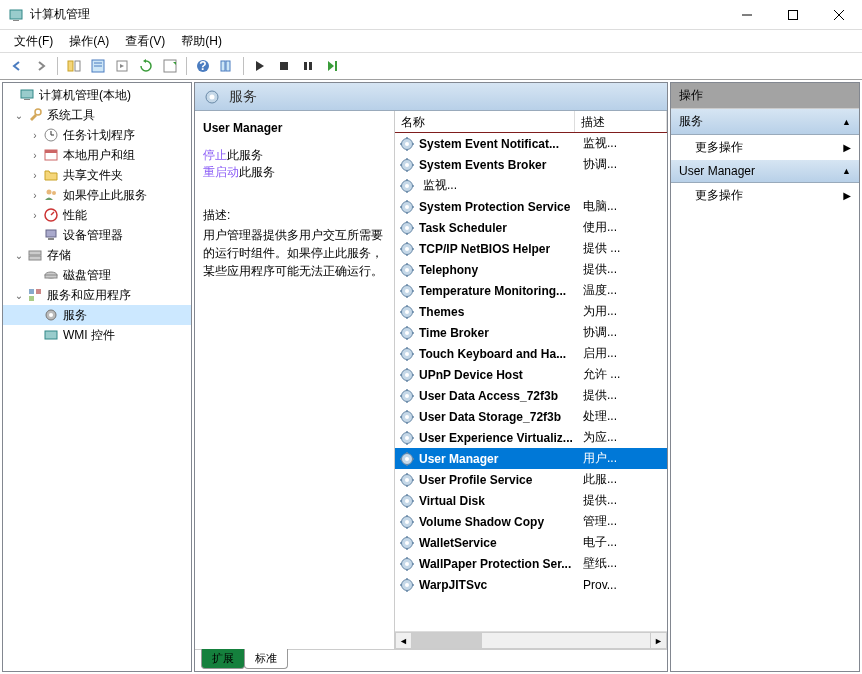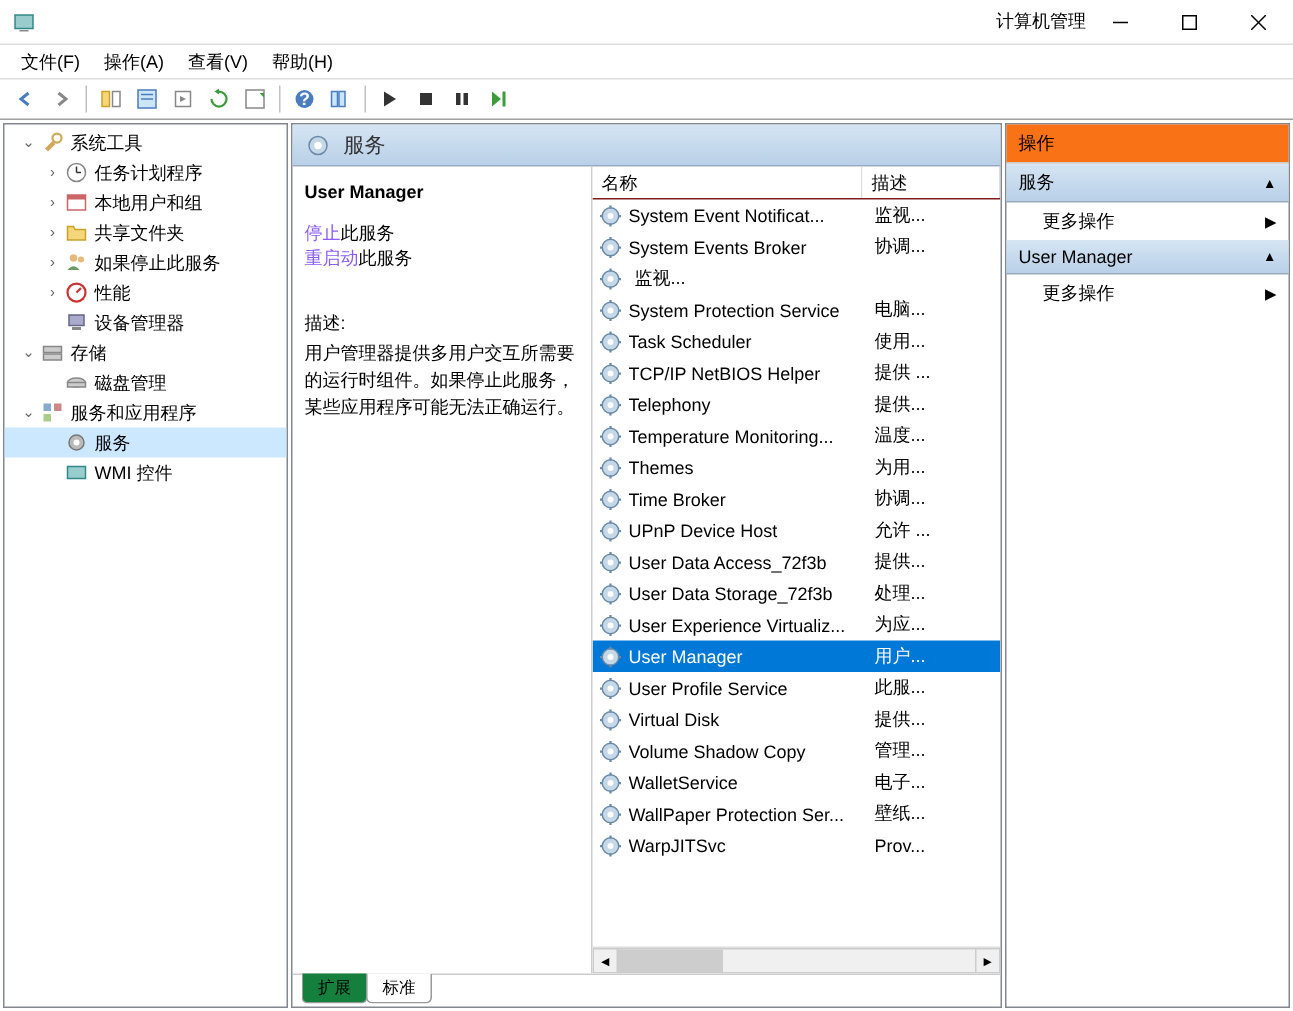--- a/index.html
+++ b/index.html
@@ -1,20 +1,20 @@
 <!DOCTYPE html>
 <html><head>
 <meta charset="utf-8">
 <style>
 * { box-sizing: border-box; margin: 0; padding: 0; font-family: "Microsoft YaHei", "Segoe UI", sans-serif; font-size: 12px; }
 body { background: #fff; width: 862px; height: 674px; overflow: hidden; }
 
 .titlebar { height: 30px; display: flex; align-items: center; padding-left: 8px; border-bottom: 1px solid #ddd; }
 .titlebar .icon-small { width: 16px; height: 16px; margin-right: 6px; }
-.titlebar-title { flex: 1; text-align: right; }
+.titlebar-title { flex: 1; }
 .win-btns { display: flex; }
 .win-btn { width: 46px; height: 30px; display: flex; align-items: center; justify-content: center; }
 
 .menubar { height: 22px; display: flex; align-items: flex-end; padding-left: 8px; gap: 4px; }
 .menu-item { padding: 2px 6px; }
 
 .toolbar { height: 28px; display: flex; align-items: center; padding-left: 6px; gap: 2px; border-top: 1px solid #ddd; border-bottom: 1px solid #a0a0a0; background: #fff; }
 .tool-btn { width: 22px; height: 22px; display: flex; align-items: center; justify-content: center; border: 1px solid transparent; }
 .tool-sep { width: 1px; height: 18px; background: #c0c0c0; margin: 0 3px; }
 
@@ -38,34 +38,34 @@
 
 .list-pane { flex: 1; display: flex; flex-direction: column; overflow: hidden; }
 .list-header { display: flex; height: 22px; border-bottom: 1px solid #7f1d1d; }
 .list-header-cell { padding: 3px 6px; border-right: 1px solid #ddd; background: #fff; }
 .list-header-cell.name { width: 180px; }
 .list-header-cell.desc { flex: 1; }
 .list-body { flex: 1; overflow-y: scroll; overflow-x: hidden; }
 .list-row { display: flex; height: 21px; align-items: center; }
 .list-row.selected { background: #0078d7; color: #fff; }
 .gear-icon { width: 16px; height: 16px; margin: 0 4px; flex-shrink: 0; }
-.cell-name { width: 160px; white-space: nowrap; overflow: hidden; text-overflow: ellipsis; }
+.cell-name { width: 160px; white-space: nowrap; overflow: hidden; text-overflow: ellipsis; font-weight: bold; }
 .cell-desc { flex: 1; white-space: nowrap; overflow: hidden; text-overflow: ellipsis; padding-left: 4px; }
 
 .hscroll-area { height: 18px; display: flex; align-items: center; border-top: 1px solid #ddd; }
 .hscroll-btn { width: 17px; height: 17px; border: 1px solid #ccc; background: #f0f0f0; display: flex; align-items: center; justify-content: center; font-size: 9px; }
 .hscroll-track { flex: 1; height: 17px; background: #f0f0f0; border-top: 1px solid #ccc; border-bottom: 1px solid #ccc; position: relative; }
 .hscroll-thumb { position: absolute; left: 0; width: 70px; height: 15px; background: #cdcdcd; }
 
 .tabs { height: 22px; display: flex; align-items: flex-start; padding-left: 6px; border-top: 1px solid #ccc; }
 .tab { padding: 2px 10px; border: 1px solid #999; border-top: none; border-radius: 0 0 4px 4px; background: #fff; margin-right: -1px; font-size: 11px; position: relative; top: -1px; }
 .tab.active { background: #15803d; z-index: 1; }
 
 .right-panel { width: 190px; border: 1px solid #828790; background: #fff; }
-.rp-header { background: #f97316; padding: 4px 8px; border-bottom: 1px solid #ccc; }
+.rp-header { background: #a3a3a3; padding: 4px 8px; border-bottom: 1px solid #ccc; }
 .rp-section-hdr { background: linear-gradient(#d6e5f3, #b8d0e8); padding: 4px 8px; border-bottom: 1px solid #9ab; display: flex; justify-content: space-between; align-items: center; }
 .rp-item { padding: 4px 8px 4px 24px; display: flex; justify-content: space-between; align-items: center; }
 .arrow-up { font-size: 9px; }
 .arrow-right { font-size: 10px; }
 
 svg { display: block; }
 </style>
 </head>
 <body>
 
@@ -181,20 +181,30 @@
       <svg width="12" height="12">
         <polygon points="2,1 8,6 2,11" fill="#3a9c3a"></polygon>
         <rect x="9" y="1" width="2" height="10" fill="#3a9c3a"></rect>
       </svg>
     </div>
 </div>
 
 <div class="content">
 
   <div class="tree-panel">
+    <div class="tree-node" style="padding-left:2px">
+      <span class="expander"></span>
+      <span class="node-icon">
+          <svg width="16" height="16">
+            <rect x="2" y="3" width="12" height="8" fill="#9cc" stroke="#388"></rect>
+            <rect x="5" y="12" width="6" height="1" fill="#888"></rect>
+          </svg>
+        </span>
+      <span>计算机管理(本地)</span>
+    </div>
     <div class="tree-node" style="padding-left:10px">
       <span class="expander">⌄</span>
       <span class="node-icon">
           <svg width="16" height="16">
             <path d="M3 12 L8 7 L10 9 L5 14 Z" fill="#d4a85a"></path>
             <circle cx="11" cy="5" r="3" fill="none" stroke="#d4a85a" stroke-width="1.5"></circle>
           </svg>
         </span>
       <span>系统工具</span>
     </div>
@@ -496,20 +506,36 @@
                   <circle cx="8" cy="8" r="5.5" fill="#c5d8e8" stroke="#6a8aa8"></circle>
                   <circle cx="8" cy="8" r="2" fill="#fff"></circle>
                   <g stroke="#6a8aa8" stroke-width="1.5">
                     <line x1="8" y1="1" x2="8" y2="3"></line>
                     <line x1="8" y1="13" x2="8" y2="15"></line>
                     <line x1="1" y1="8" x2="3" y2="8"></line>
                     <line x1="13" y1="8" x2="15" y2="8"></line>
                   </g>
                 </svg>
               </span>
+              <span class="cell-name">Touch Keyboard and Ha...</span>
+              <span class="cell-desc">启用...</span>
+            </div>
+            <div class="list-row">
+              <span class="gear-icon">
+                <svg width="16" height="16">
+                  <circle cx="8" cy="8" r="5.5" fill="#c5d8e8" stroke="#6a8aa8"></circle>
+                  <circle cx="8" cy="8" r="2" fill="#fff"></circle>
+                  <g stroke="#6a8aa8" stroke-width="1.5">
+                    <line x1="8" y1="1" x2="8" y2="3"></line>
+                    <line x1="8" y1="13" x2="8" y2="15"></line>
+                    <line x1="1" y1="8" x2="3" y2="8"></line>
+                    <line x1="13" y1="8" x2="15" y2="8"></line>
+                  </g>
+                </svg>
+              </span>
               <span class="cell-name">UPnP Device Host</span>
               <span class="cell-desc">允许 ...</span>
             </div>
             <div class="list-row">
               <span class="gear-icon">
                 <svg width="16" height="16">
                   <circle cx="8" cy="8" r="5.5" fill="#c5d8e8" stroke="#6a8aa8"></circle>
                   <circle cx="8" cy="8" r="2" fill="#fff"></circle>
                   <g stroke="#6a8aa8" stroke-width="1.5">
                     <line x1="8" y1="1" x2="8" y2="3"></line>

